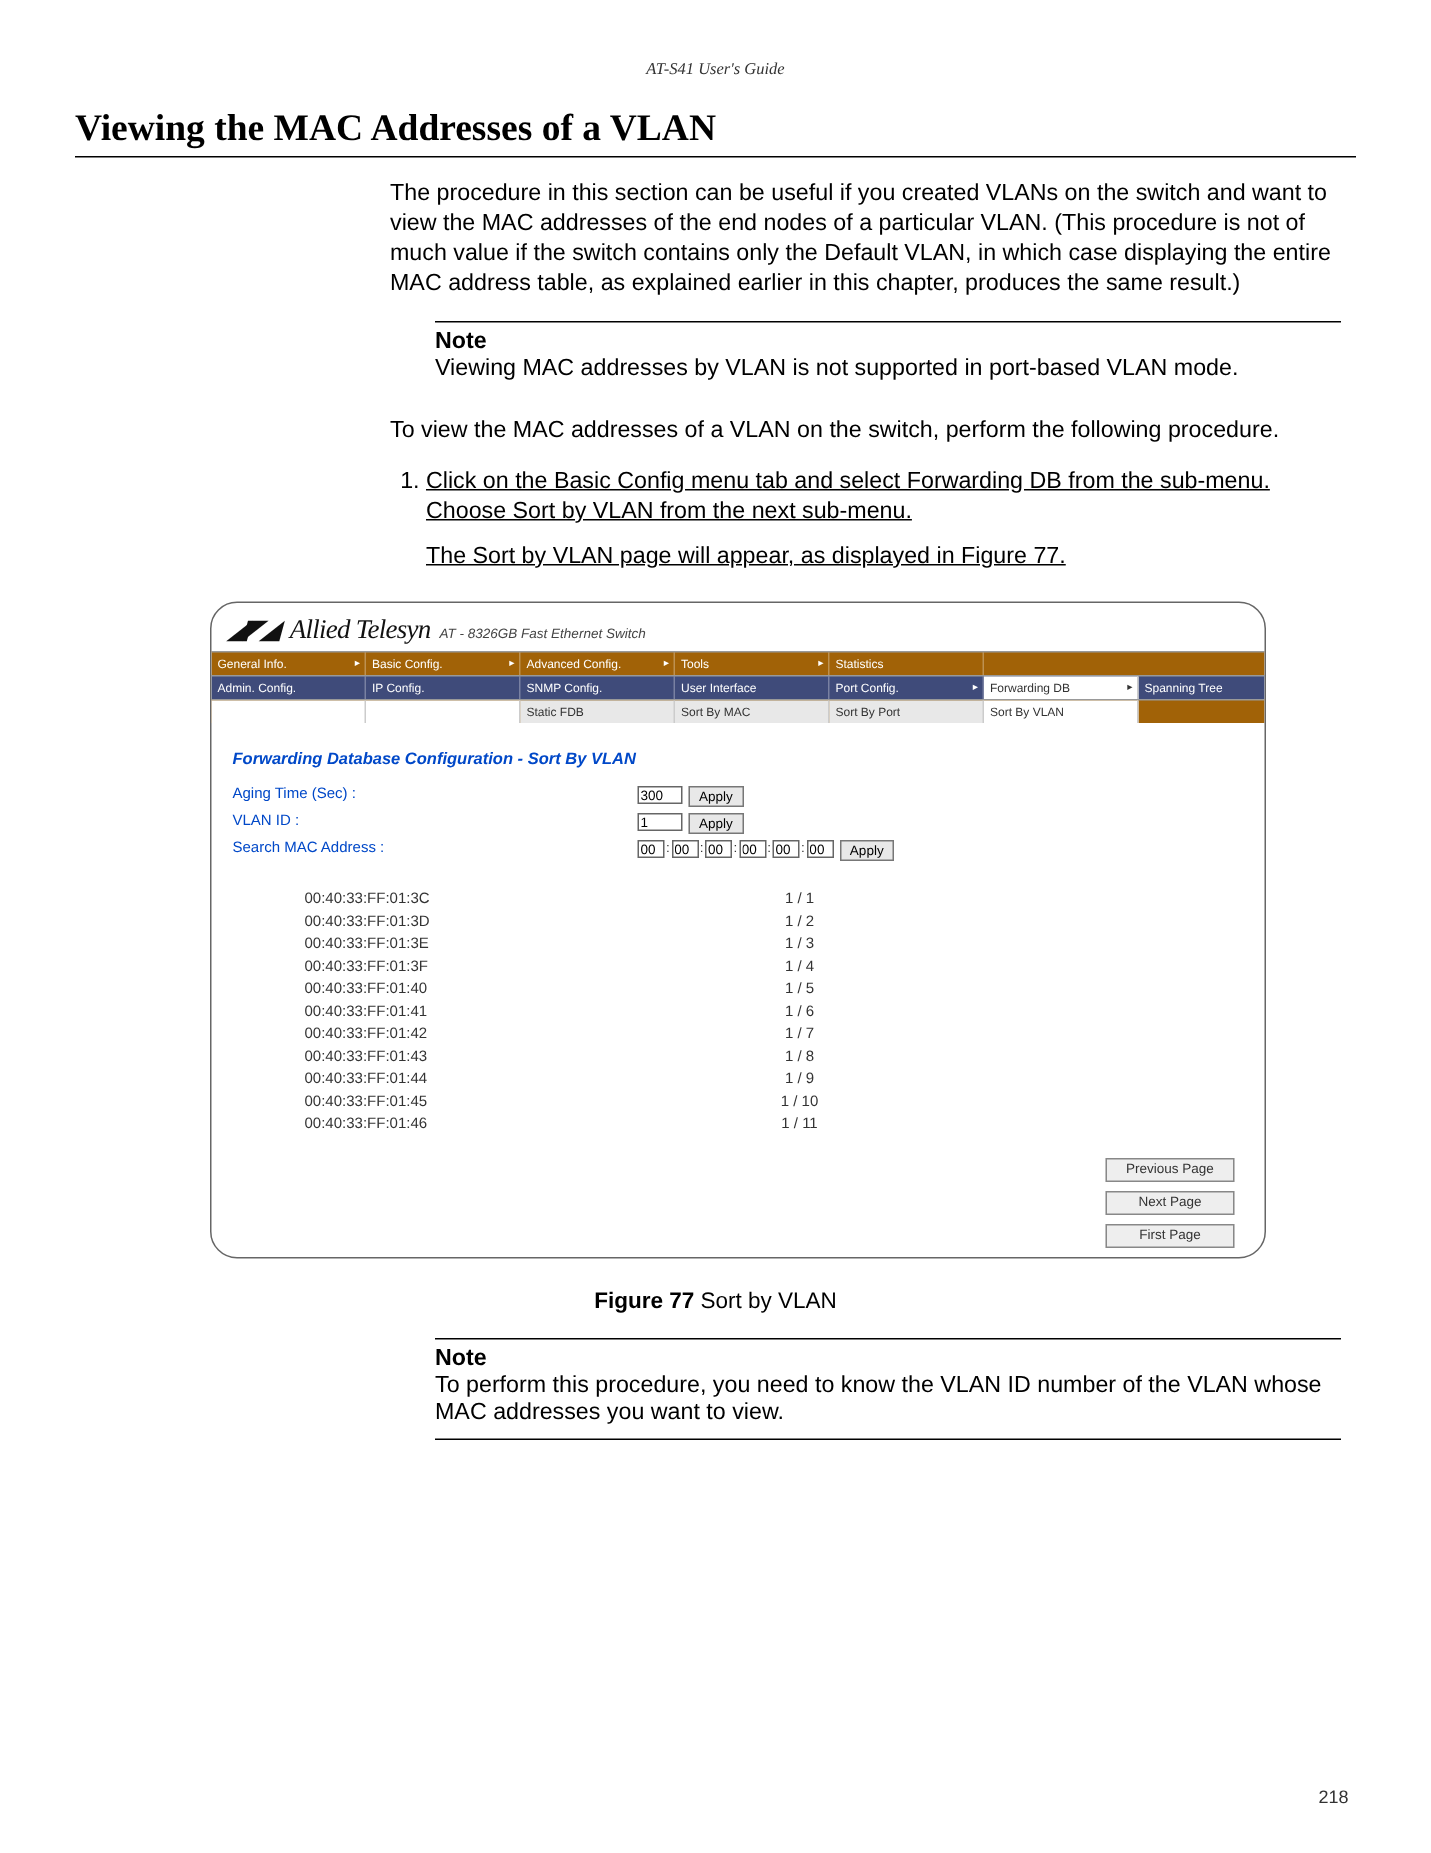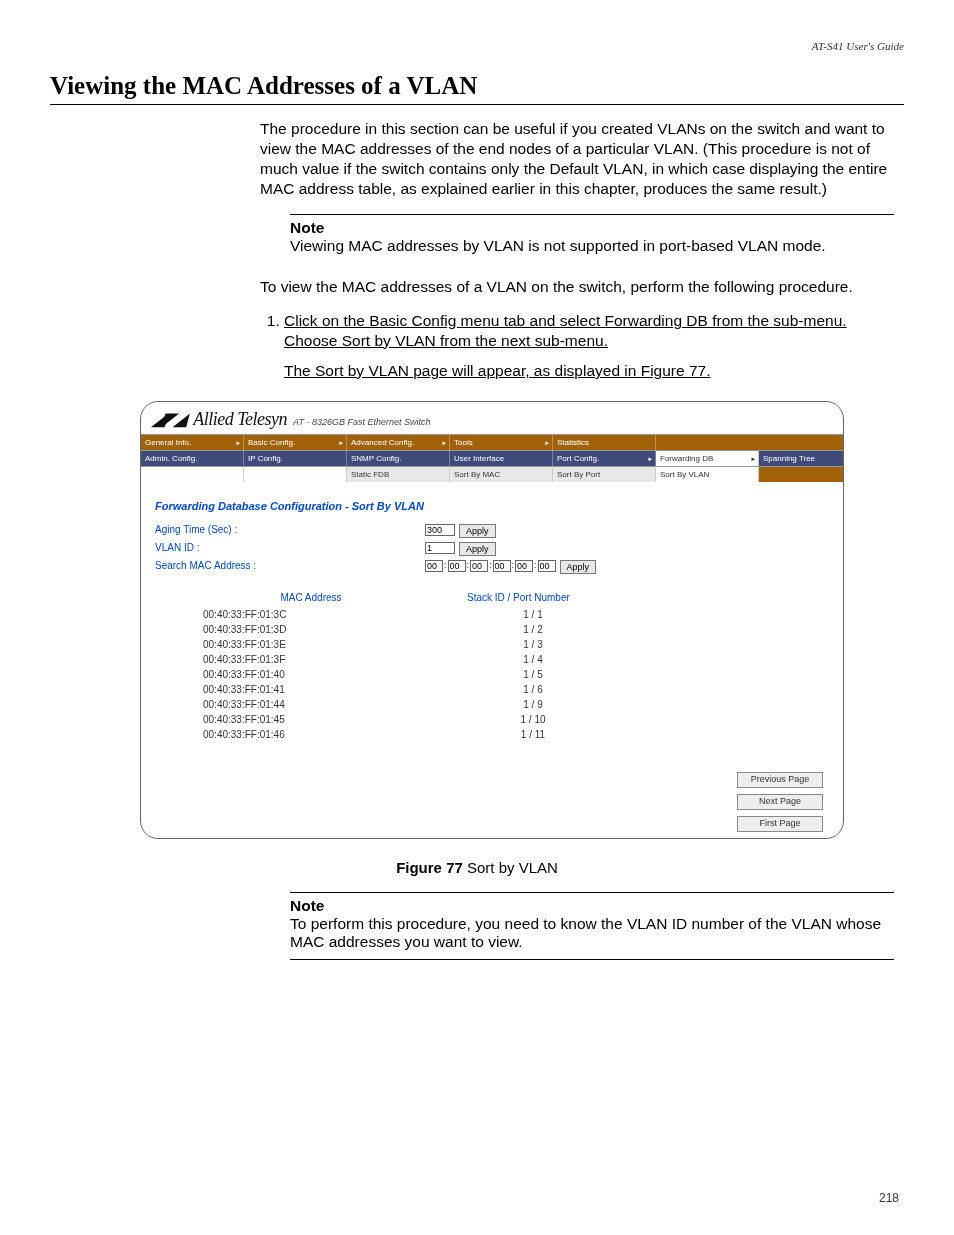--- a/index.html
+++ b/index.html
@@ -8,21 +8,21 @@
     font-family: "Myriad Pro", "Segoe UI", Arial, sans-serif;
     font-size: 15.5px;
     color: #000;
     width: 954px;
     box-sizing: border-box;
     position: relative;
     min-height: 1235px;
     background: #fff;
   }
   .header-right {
-    text-align: right;
+    text-align: center;
     font-size: 11px;
     color: #333;
     font-style: italic;
     font-family: "Times New Roman", serif;
     margin-bottom: 20px;
   }
   h1.section-title {
     font-family: "Times New Roman", serif;
     font-weight: bold;
     font-size: 25px;
@@ -188,24 +188,20 @@
       <input class="form-input" style="width: 18px;" value="00">
         <span class="colon">:</span>
       <input class="form-input" style="width: 18px;" value="00">
         <span class="colon">:</span>
       <input class="form-input" style="width: 18px;" value="00">
       <button class="btn-apply">Apply</button>
     </div>
 
     <div class="fig-inner-pos">
       <div class="mac-tbl">
-        <div class="mac-hdr">
-          <div class="c1">MAC Address</div>
-          <div class="c2">Stack ID / Port Number</div>
-        </div>
         <div id="mac-rows">
             <div class="mac-row">
               <div class="c1">00:40:33:FF:01:3C</div>
               <div class="c2">1 / 1</div>
             </div>
             <div class="mac-row">
               <div class="c1">00:40:33:FF:01:3D</div>
               <div class="c2">1 / 2</div>
             </div>
             <div class="mac-row">
@@ -216,20 +212,28 @@
               <div class="c1">00:40:33:FF:01:3F</div>
               <div class="c2">1 / 4</div>
             </div>
             <div class="mac-row">
               <div class="c1">00:40:33:FF:01:40</div>
               <div class="c2">1 / 5</div>
             </div>
             <div class="mac-row">
               <div class="c1">00:40:33:FF:01:41</div>
               <div class="c2">1 / 6</div>
+            </div>
+            <div class="mac-row">
+              <div class="c1">00:40:33:FF:01:42</div>
+              <div class="c2">1 / 7</div>
+            </div>
+            <div class="mac-row">
+              <div class="c1">00:40:33:FF:01:43</div>
+              <div class="c2">1 / 8</div>
             </div>
             <div class="mac-row">
               <div class="c1">00:40:33:FF:01:44</div>
               <div class="c2">1 / 9</div>
             </div>
             <div class="mac-row">
               <div class="c1">00:40:33:FF:01:45</div>
               <div class="c2">1 / 10</div>
             </div>
             <div class="mac-row">

